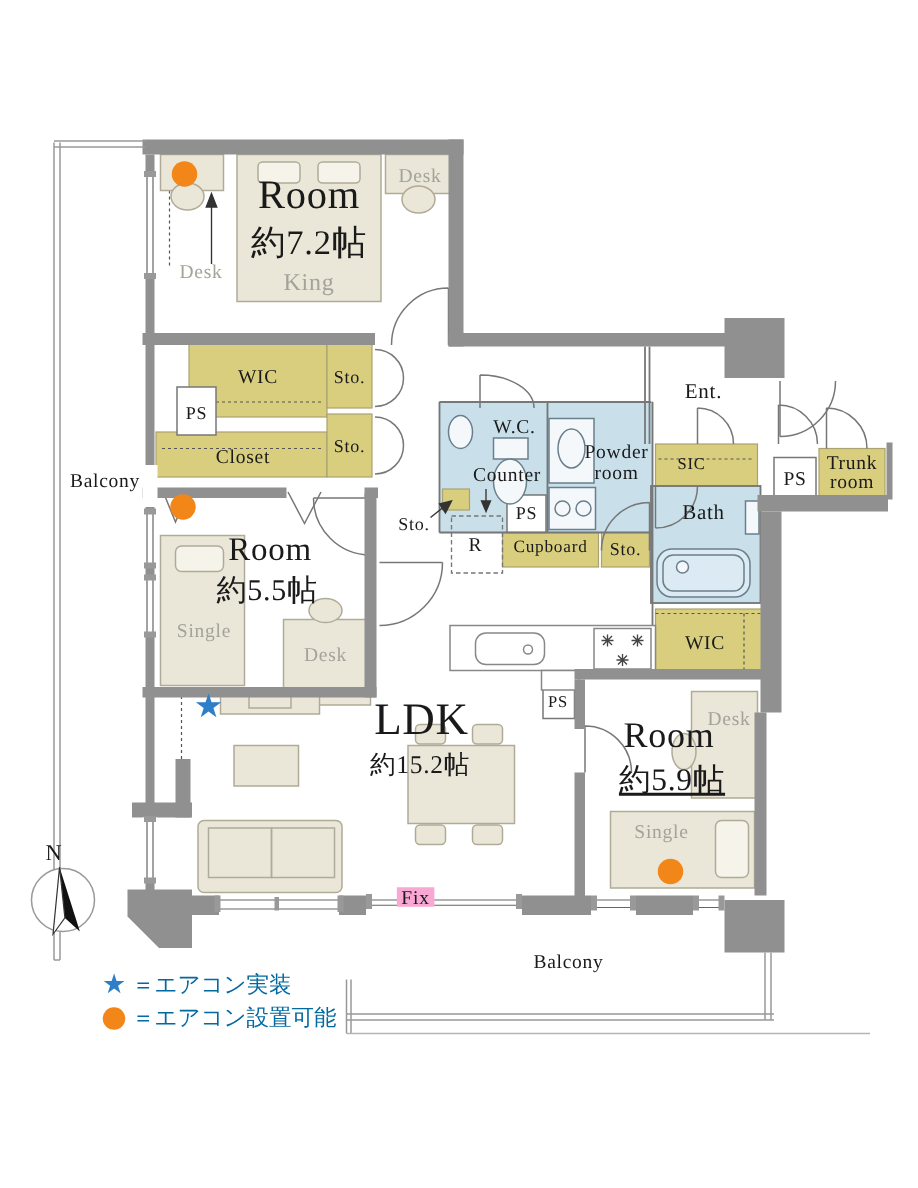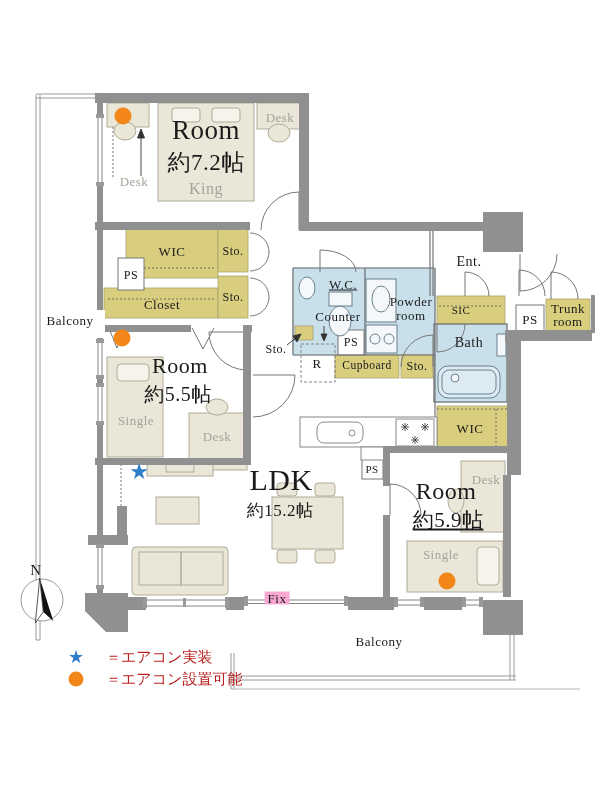--- a/index.html
+++ b/index.html
@@ -6,21 +6,21 @@
   #page{position:relative;width:612px;height:792px;background:#ffffff;overflow:hidden;
         font-family:"Liberation Serif","DejaVu Serif",serif;}
   svg{position:absolute;left:0;top:0;}
   .lbl{position:absolute;transform:translate(-50%,-50%);white-space:nowrap;line-height:1;
        color:#1a1a1a;letter-spacing:0.5px;}
   .gray{color:#a3a39a;}
   .dot{position:absolute;width:17px;height:17px;border-radius:50%;background:#f28618;
        transform:translate(-50%,-50%);}
   .star{position:absolute;color:#2e7ec8;transform:translate(-50%,-50%);
         font-family:"DejaVu Sans","Liberation Sans",sans-serif;line-height:1;}
-  .legend-text{position:absolute;transform:translate(0,-50%);white-space:nowrap;color:#b91c1c;margin-left:18px;}
+  .legend-text{position:absolute;transform:translate(0,-50%);white-space:nowrap;color:#0369a1;}
   .fixbg{background:#f9a8d4;padding:0 3px;}
 </style>
 </head>
 <body>
 
 <div id="page">
 
 <svg width="612" height="792" viewBox="0 0 612 792">
 
   <g fill="#c9e0eb" stroke="#9fb8c6" stroke-width="0.8">
@@ -257,21 +257,21 @@
 <div class="lbl" style="left:131px;top:275px;font-size:12px;">PS</div>
 <div class="lbl" style="left:162px;top:304px;font-size:13px;">Closet</div>
 <div class="lbl" style="left:70px;top:320px;font-size:13px;">Balcony</div>
 
 <div class="lbl" style="left:180px;top:366px;font-size:22px;">Room</div>
 <div class="lbl" style="left:178px;top:394px;font-size:20px;text-align:center;">約5.5帖</div>
 <div class="lbl gray" style="left:136px;top:420px;font-size:13px;">Single</div>
 <div class="lbl gray" style="left:217px;top:436px;font-size:13px;">Desk</div>
 
 <div class="lbl" style="left:276px;top:349px;font-size:12px;">Sto.</div>
-<div class="lbl" style="left:343px;top:284px;font-size:13px;text-decoration:underline;">W.C.</div>
+<div class="lbl" style="left:343px;top:284px;font-size:13px;">W.C.</div>
 <div class="lbl" style="left:338px;top:316px;font-size:13px;">Counter</div>
 <div class="lbl" style="left:351px;top:342px;font-size:12px;">PS</div>
 <div class="lbl" style="left:317px;top:363px;font-size:13px;">R</div>
 <div class="lbl" style="left:367px;top:366px;font-size:11.5px;">Cupboard</div>
 <div class="lbl" style="left:417px;top:366px;font-size:12px;">Sto.</div>
 <div class="lbl" style="left:411px;top:301px;font-size:13px;">Powder</div>
 <div class="lbl" style="left:411px;top:315px;font-size:13px;">room</div>
 <div class="lbl" style="left:469px;top:343px;font-size:14px;">Bath</div>
 <div class="lbl" style="left:461px;top:310px;font-size:11px;">SIC</div>
 <div class="lbl" style="left:469px;top:262px;font-size:14px;text-align:center;">Ent.</div>

